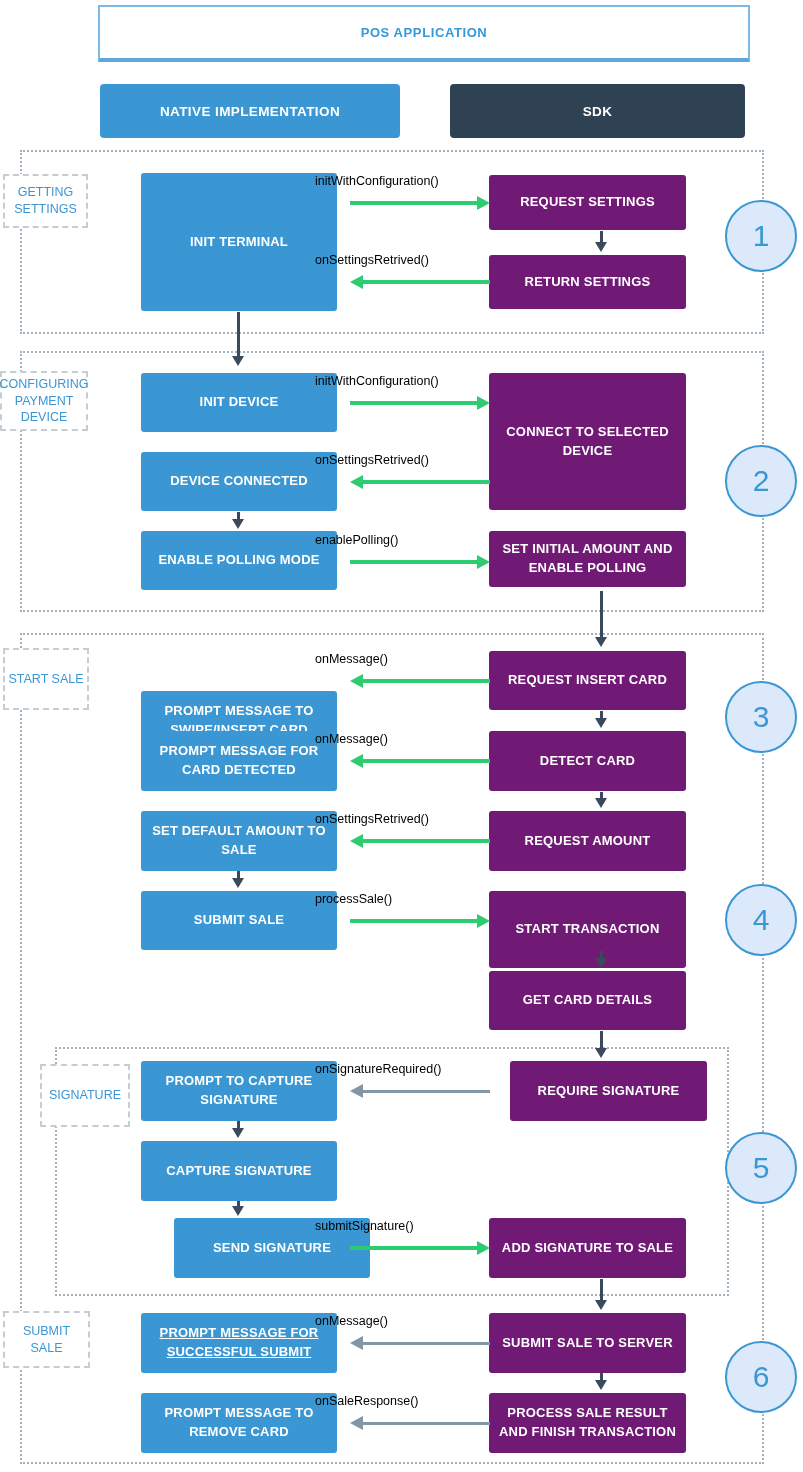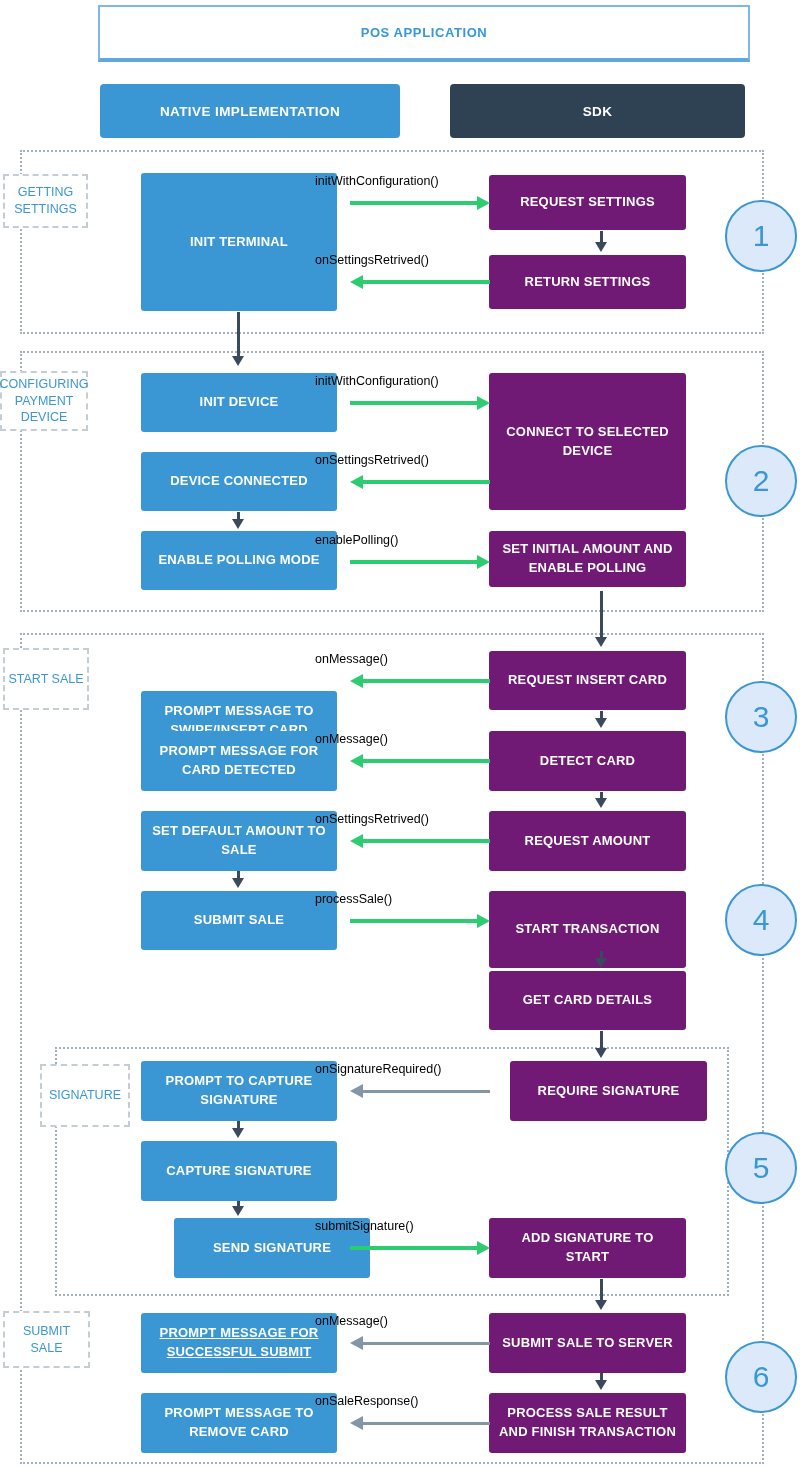--- a/index.html
+++ b/index.html
@@ -103,21 +103,21 @@
   <div class="node dark" style="top:175px;height:55px;">REQUEST SETTINGS</div>
   <div class="node dark" style="top:255px;height:54px;">RETURN SETTINGS</div>
   <div class="node dark" style="top:373px;height:137px;">CONNECT TO SELECTED DEVICE</div>
   <div class="node dark" style="top:531px;height:56px;">SET INITIAL AMOUNT AND ENABLE POLLING</div>
   <div class="node dark" style="top:651px;height:59px;">REQUEST INSERT CARD</div>
   <div class="node dark" style="top:731px;height:60px;">DETECT CARD</div>
   <div class="node dark" style="top:811px;height:60px;">REQUEST AMOUNT</div>
   <div class="node dark" style="top:891px;height:77px;">START TRANSACTION</div>
   <div class="node dark" style="top:971px;height:59px;">GET CARD DETAILS</div>
   <div class="node dark" style="top:1061px;height:60px;margin-left:21px;">REQUIRE SIGNATURE</div>
-  <div class="node dark" style="top:1218px;height:60px;">ADD SIGNATURE TO START</div>
+  <div class="node dark" style="top:1218px;height:60px;">ADD SIGNATURE TO SALE</div>
   <div class="node dark" style="top:1313px;height:60px;">SUBMIT SALE TO SERVER</div>
   <div class="node dark" style="top:1393px;height:60px;">PROCESS SALE RESULT AND FINISH TRANSACTION</div>
 
   <div class="call-label" style="top:174px;">initWithConfiguration()</div>
   <div class="call-label" style="top:253px;">onSettingsRetrived()</div>
   <div class="call-label" style="top:374px;">initWithConfiguration()</div>
   <div class="call-label" style="top:453px;">onSettingsRetrived()</div>
   <div class="call-label" style="top:533px;">enablePolling()</div>
   <div class="call-label" style="top:652px;">onMessage()</div>
   <div class="call-label" style="top:732px;">onMessage()</div>

